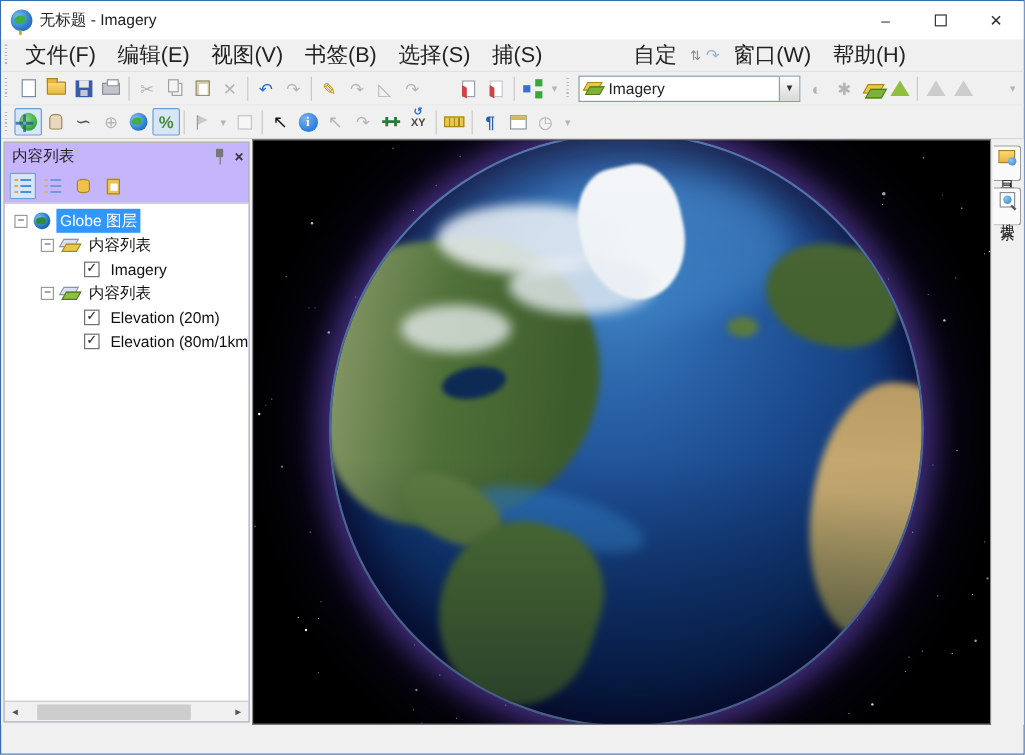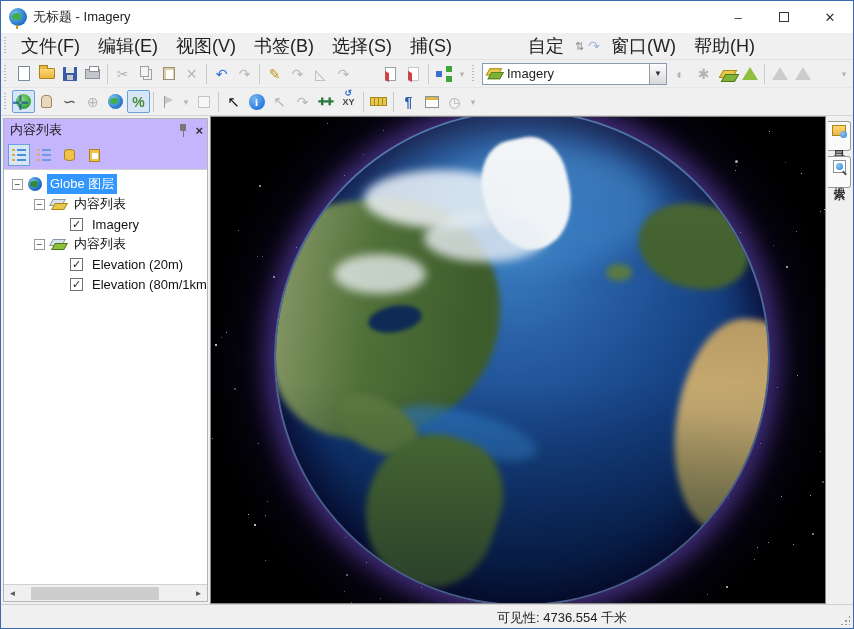--- a/index.html
+++ b/index.html
@@ -541,21 +541,14 @@
         <span class="ic-catalog"></span>
         <span class="dock-label">目录</span>
       </div>
       <div class="dock-tab">
         <span class="ic-search"></span>
         <span class="dock-label">搜索</span>
       </div>
     </div>
   </div>
 
-  <div id="statusbar">
-    <div id="status-text">
-      <span>可见性:</span>
-      <span>4736.554 千米</span>
-    </div>
-    <span id="resize-grip"></span>
-  </div>
 
 </div>
 
 </body></html>

